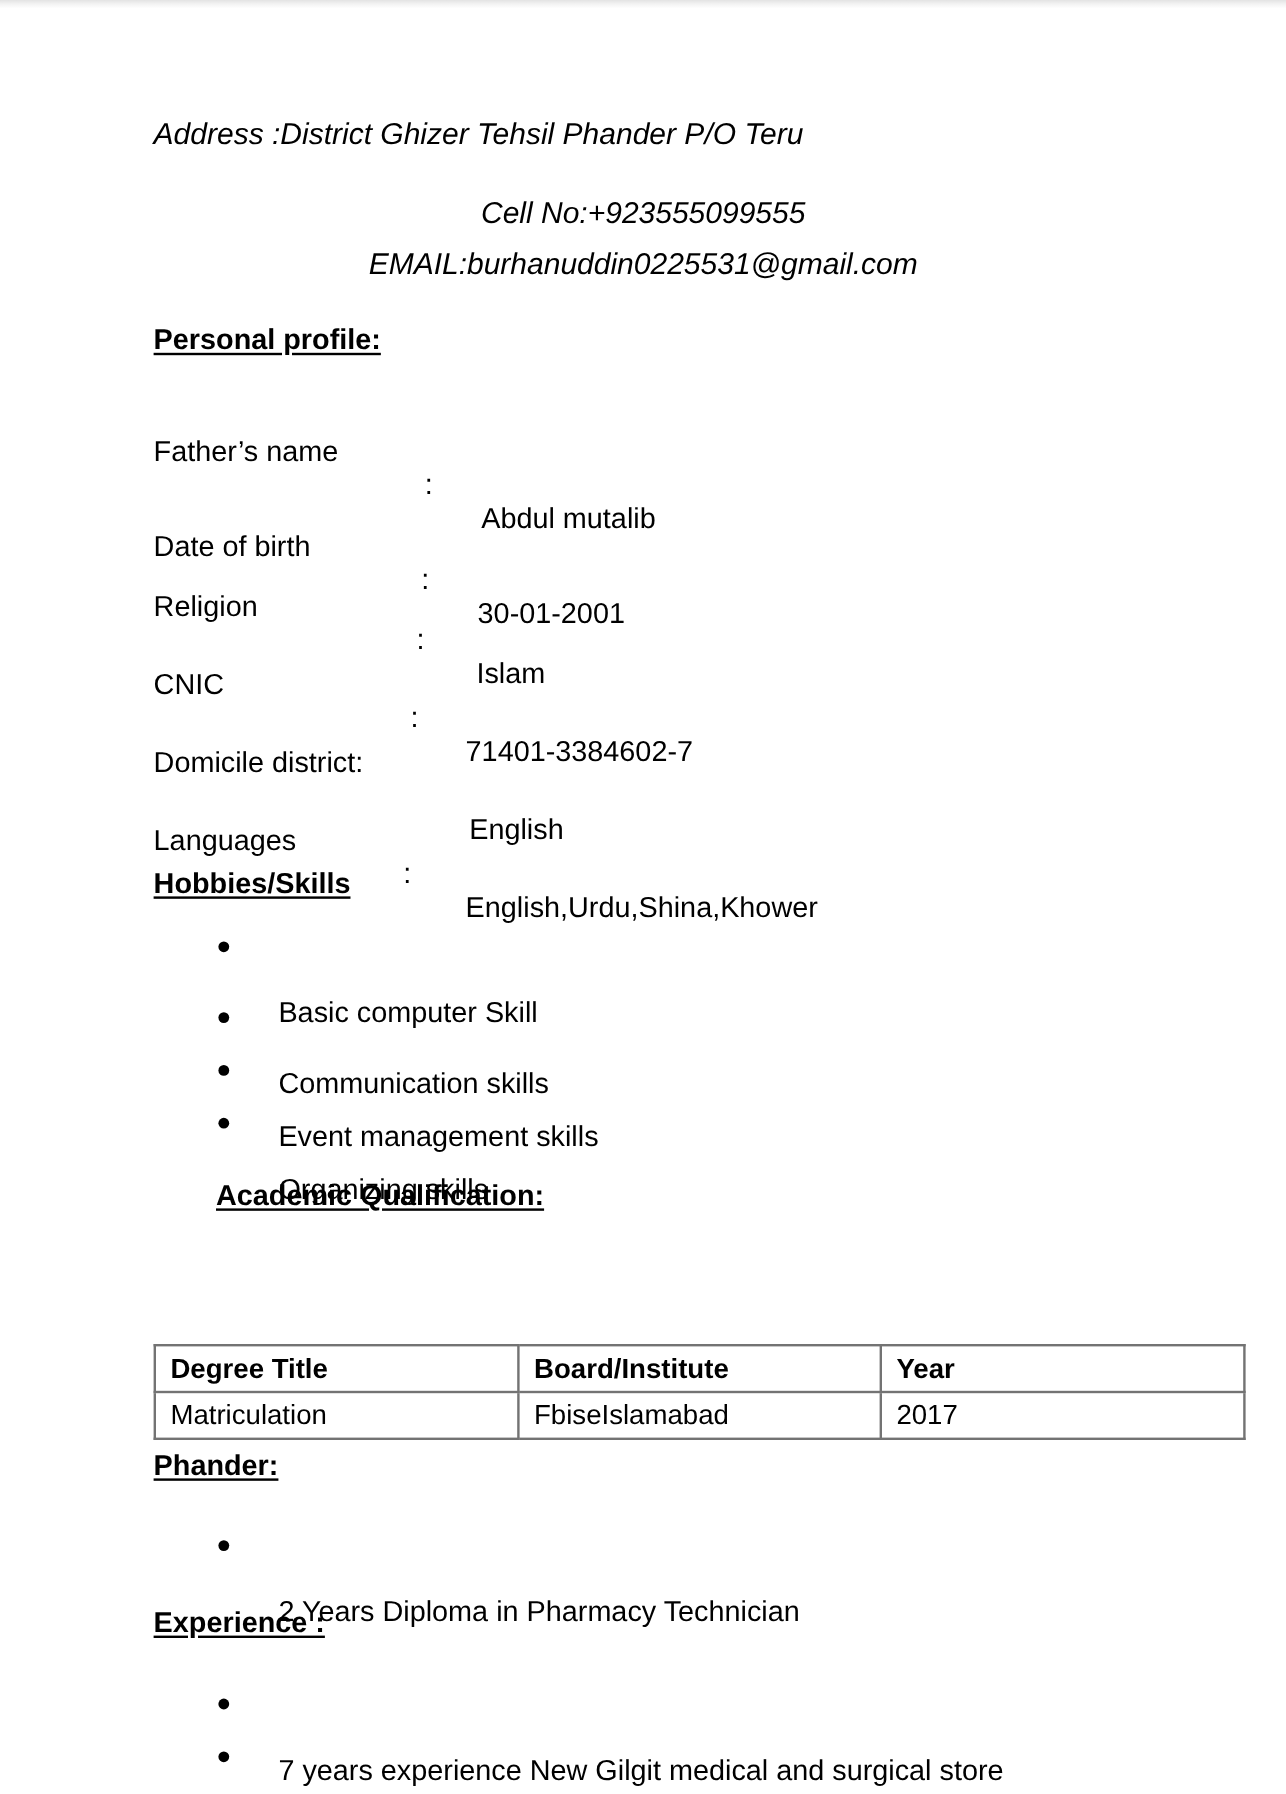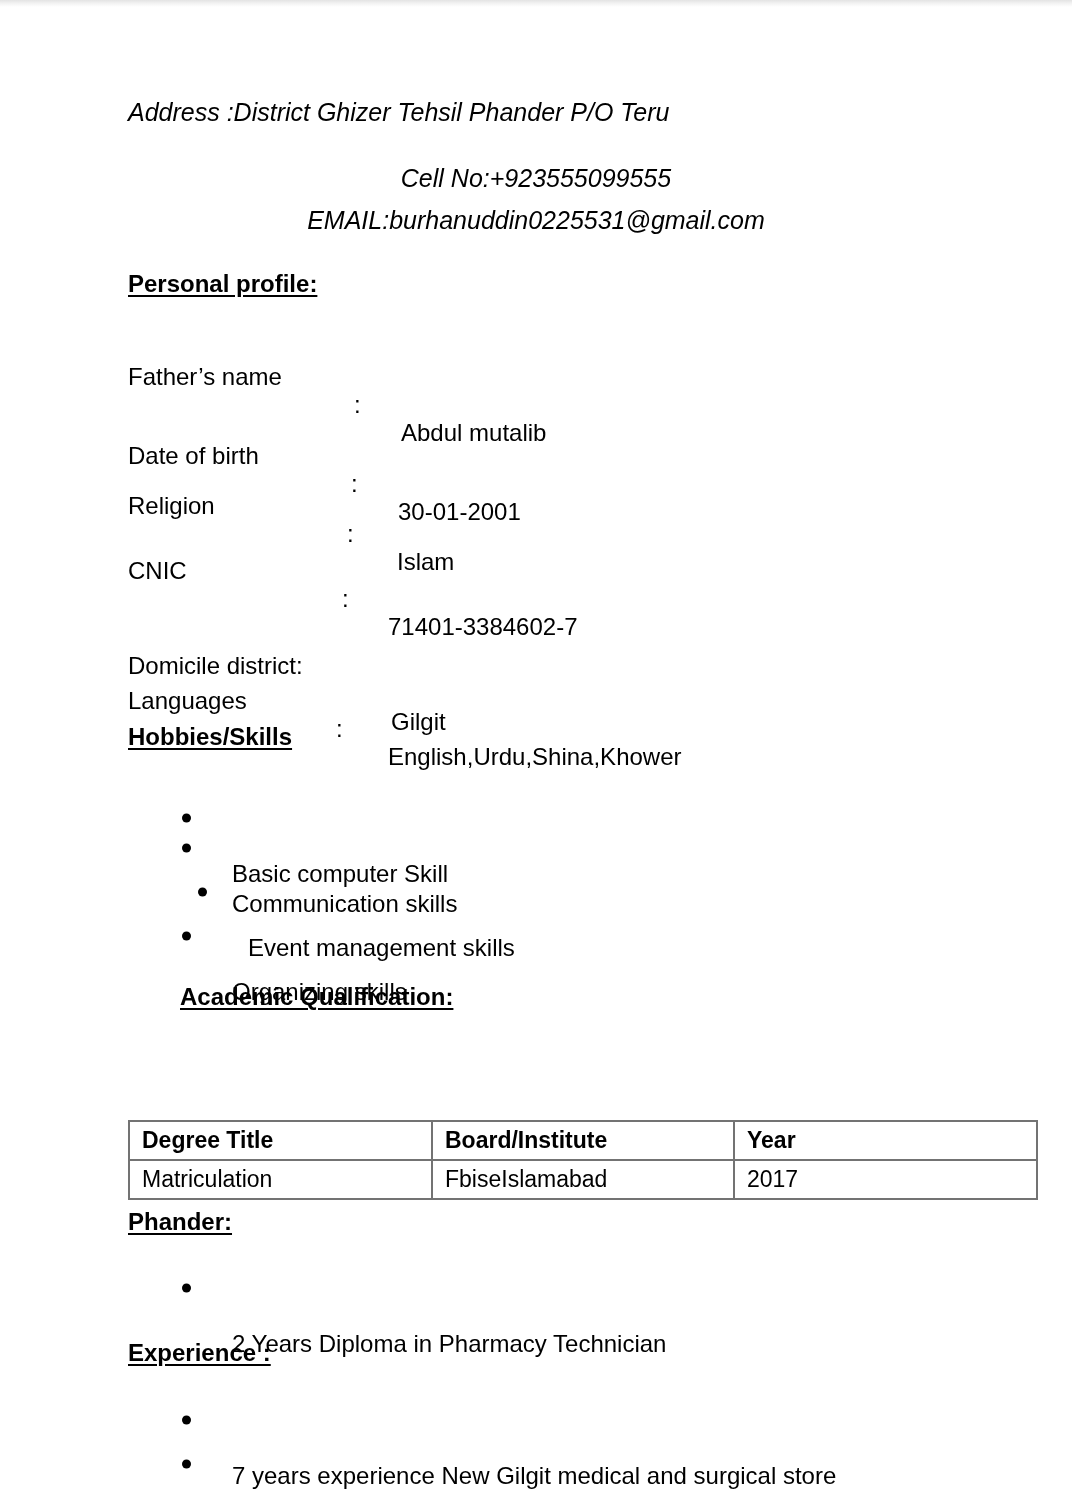--- a/index.html
+++ b/index.html
@@ -138,43 +138,43 @@
     <span class="profile-colon" style="left:347px;">:</span>
     <span class="profile-value" style="left:397px;">Islam</span>
   </div>
 
   <div class="abs profile-row" style="top:529px;left:0;right:0;">
     <span class="profile-label">CNIC</span>
     <span class="profile-colon" style="left:342px;">:</span>
     <span class="profile-value" style="left:388px;">71401-3384602-7</span>
   </div>
 
-  <div class="abs profile-row" style="top:624px;left:0;right:0;">
+  <div class="abs profile-row" style="top:594px;left:0;right:0;">
     <span class="profile-label">Domicile district:</span>
     <span class="profile-colon" style="left:0;"></span>
-    <span class="profile-value" style="left:391px;">Gilgit</span>
+    <span class="profile-value" style="left:391px;">English</span>
   </div>
 
   <div class="abs profile-row" style="top:659px;left:0;right:0;">
     <span class="profile-label">Languages</span>
     <span class="profile-colon" style="left:336px;">:</span>
     <span class="profile-value" style="left:388px;">English,Urdu,Shina,Khower</span>
   </div>
 
   <div class="abs section-heading" id="hobbies-heading">Hobbies/Skills</div>
 
-  <div class="abs bullet-item" style="top:804px;left:0;right:0;height:28px;">
+  <div class="abs bullet-item" style="top:775px;left:0;right:0;height:28px;">
     <span class="bullet-dot"></span>
     <span class="bullet-text">Basic computer Skill</span>
   </div>
   <div class="abs bullet-item" style="top:834px;left:0;right:0;height:28px;">
     <span class="bullet-dot"></span>
     <span class="bullet-text">Communication skills</span>
   </div>
-  <div class="abs bullet-item" style="top:878px;left:0;right:0;height:28px;margin-left:16px;">
+  <div class="abs bullet-item" style="top:878px;left:0;right:0;height:28px;">
     <span class="bullet-dot"></span>
     <span class="bullet-text">Event management skills</span>
   </div>
   <div class="abs bullet-item" style="top:922px;left:0;right:0;height:28px;">
     <span class="bullet-dot"></span>
     <span class="bullet-text">Organizing skills</span>
   </div>
 
   <div class="abs section-heading" id="academic-heading">Academic Qualification:</div>
 

